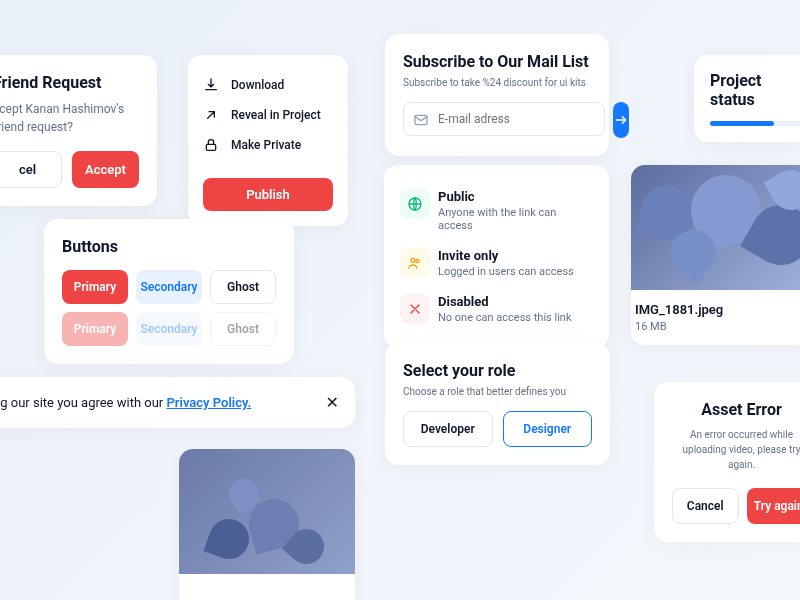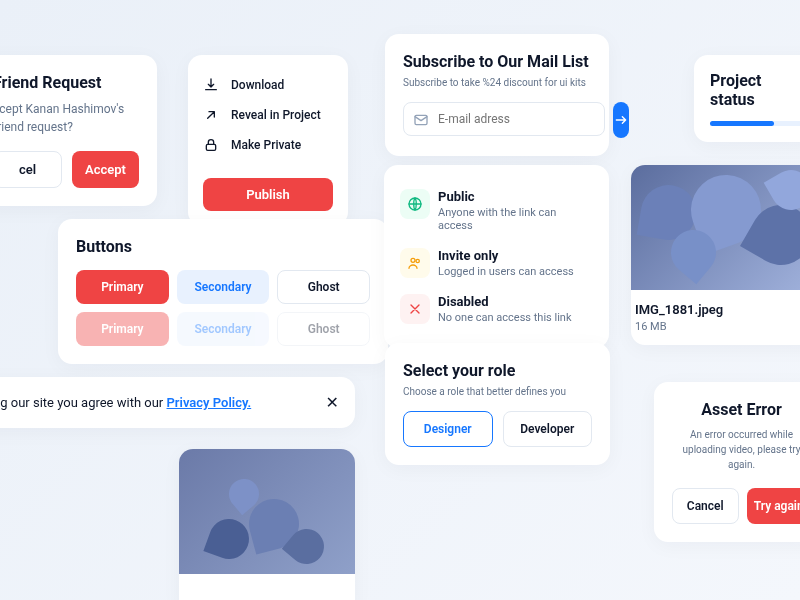--- a/index.html
+++ b/index.html
@@ -33,21 +33,21 @@
 .subscribe .input-wrap { position: relative; flex: 1; }
 .subscribe .input-wrap .icon { position: absolute; left: 10px; top: 50%; transform: translateY(-50%); color: #94a3b8; }
 .subscribe .submit { width: 38px; height: 36px; background: #1677ff; border-radius: 8px; display: flex; align-items: center; justify-content: center; cursor: pointer; color: #fff; }
 
 
 .projstat { left: 694px; top: 55px; width: 130px; padding: 16px; }
 .projstat .bar { height: 5px; background: #e8f1fe; border-radius: 3px; margin-top: 12px; position: relative; }
 .projstat .bar-fill { position: absolute; left: 0; top: 0; height: 100%; width: 65%; background: #1677ff; border-radius: 3px; }
 
 
-.buttons { left: 58px; top: 219px; width: 330px; padding: 18px; }
+.buttons { left: 44px; top: 219px; width: 250px; padding: 18px; }
 .buttons .grid { display: grid; grid-template-columns: repeat(3,1fr); gap: 8px; margin-top: 14px; }
 .buttons .btn { padding: 9px 0; font-size: 12px; }
 
 
 .access { left: 384px; top: 165px; width: 225px; padding: 16px; }
 .access-item { display: flex; gap: 8px; padding: 8px 0; }
 .access-item .ibox { width: 30px; height: 30px; border-radius: 8px; display: flex; align-items: center; justify-content: center; font-size: 14px; flex-shrink: 0; }
 .ibox.green { background: #ecfdf5; color: #10b981; }
 .ibox.amber { background: #fffbeb; color: #f59e0b; }
 .ibox.red { background: #fef2f2; color: #ef4444; }
@@ -222,22 +222,22 @@
     <div class="petal" style="left:70px;top:50px;width:50px;height:50px;transform:rotate(-15deg);background:#6b7fb3"></div>
     <div class="petal" style="left:110px;top:80px;width:35px;height:35px;transform:rotate(40deg);background:#5a6ea0"></div>
     <div class="petal" style="left:50px;top:30px;width:30px;height:30px;transform:rotate(-40deg);background:#7d91c7"></div>
   </div>
 </div>
 
 <div class="card role">
   <div class="title">Select your role</div>
   <div class="subtitle">Choose a role that better defines you</div>
   <div class="row">
+    <button class="btn btn-ghost">Developer</button>
     <button class="btn btn-ghost sel">Designer</button>
-    <button class="btn btn-ghost">Developer</button>
   </div>
 </div>
 
 <div class="card imgcard2">
   <div class="img">
     <div class="petal" style="left:10px;top:20px;width:55px;height:55px;transform:rotate(10deg);background:#6b80b8"></div>
     <div class="petal" style="left:60px;top:10px;width:70px;height:70px;transform:rotate(-20deg);background:#859ad0"></div>
     <div class="petal" style="left:120px;top:40px;width:60px;height:60px;transform:rotate(30deg);background:#5d72a8"></div>
     <div class="petal" style="left:40px;top:65px;width:45px;height:45px;transform:rotate(-50deg);background:#7890c8"></div>
     <div class="petal" style="left:140px;top:5px;width:40px;height:40px;transform:rotate(60deg);background:#92a7dc"></div>

